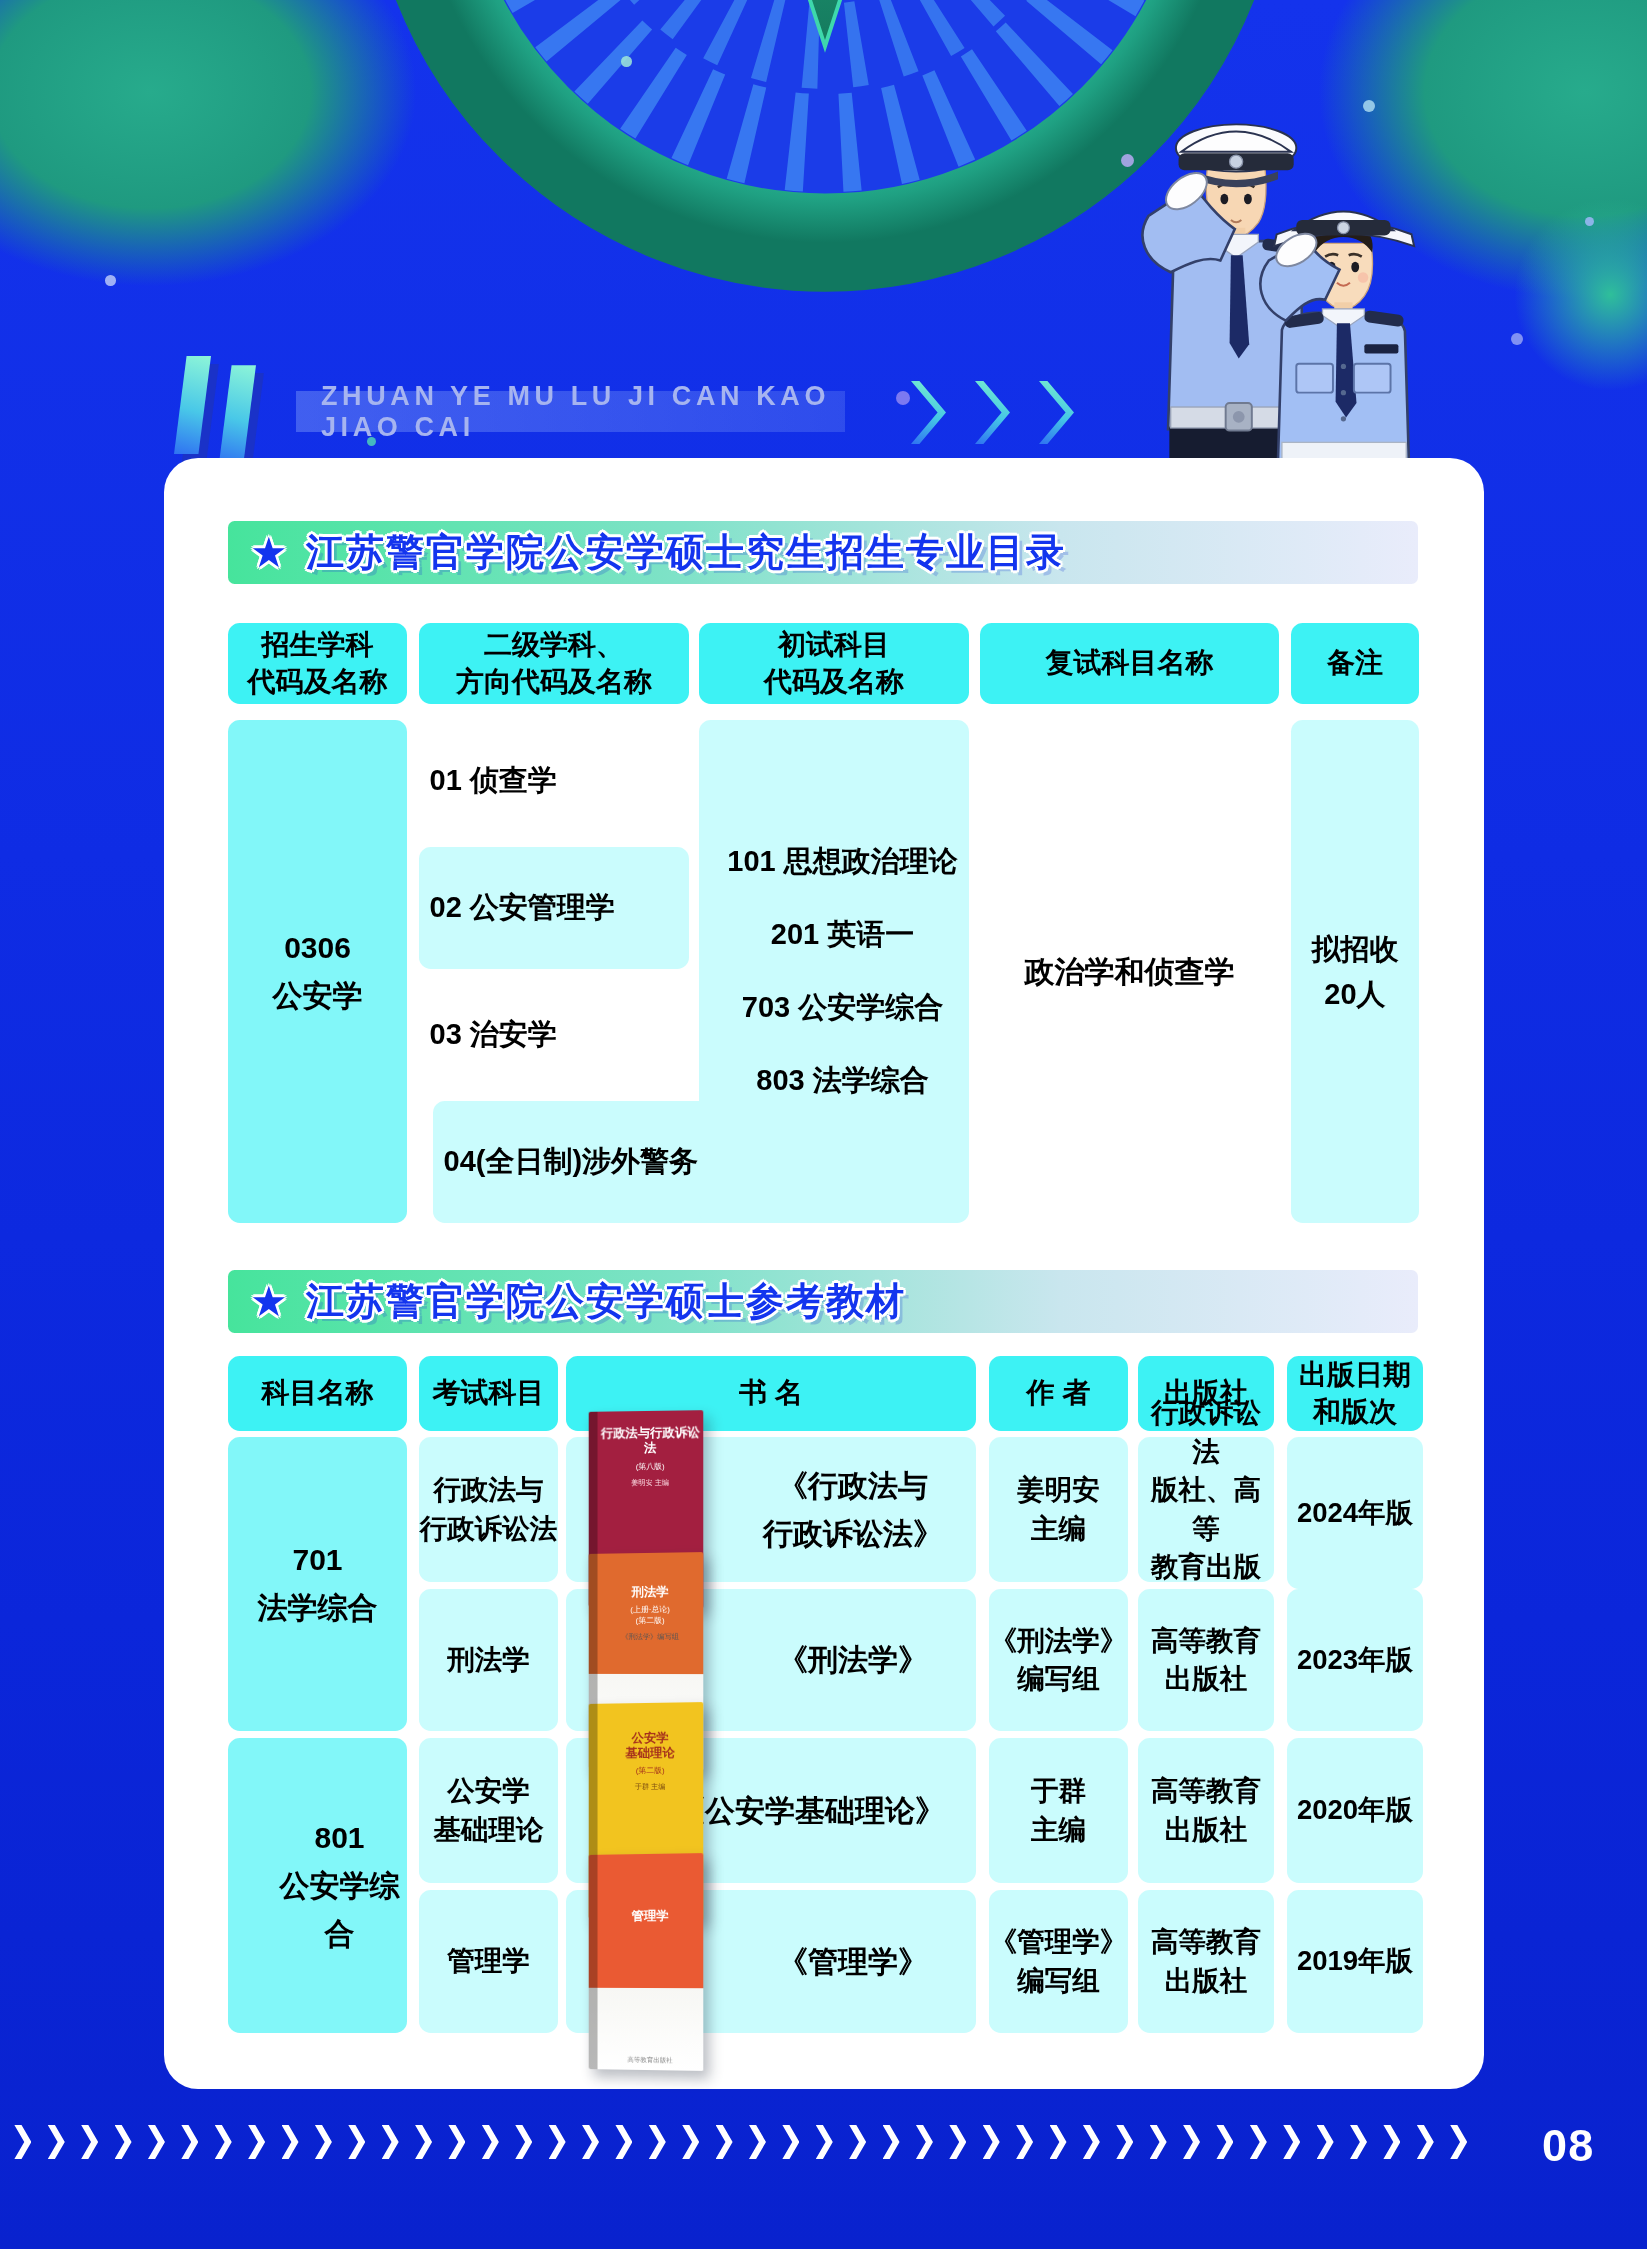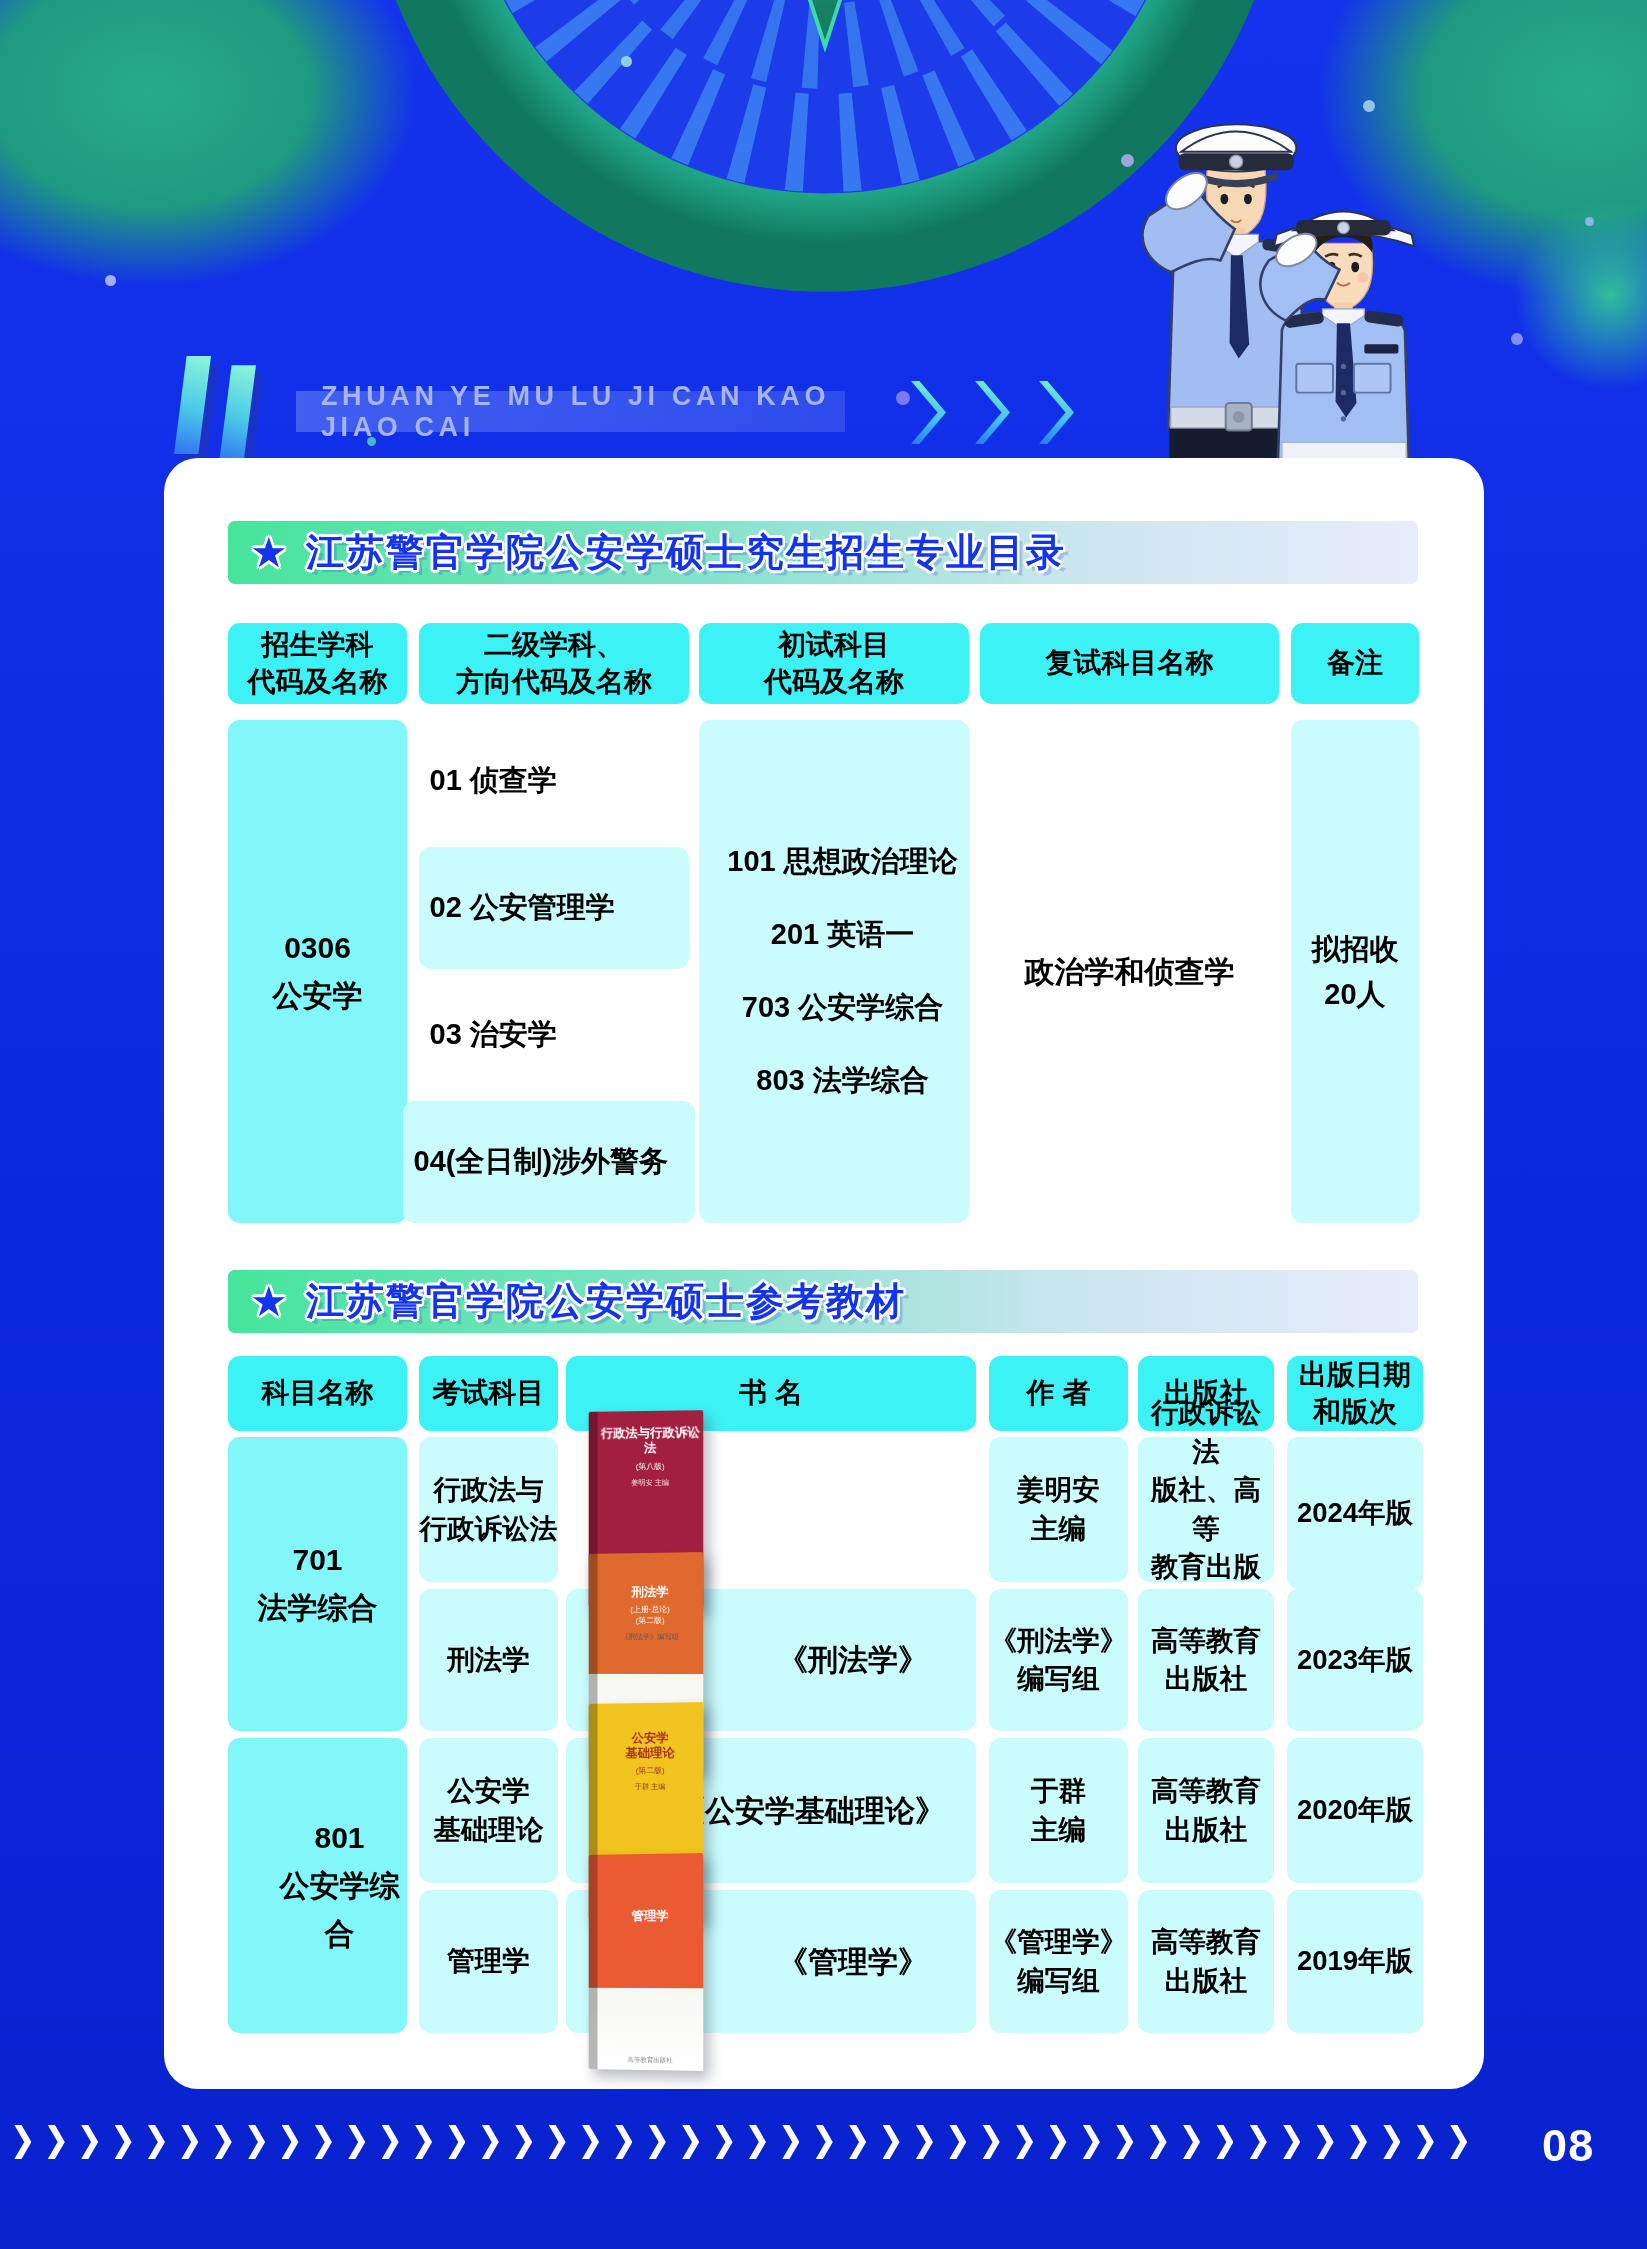--- a/index.html
+++ b/index.html
@@ -211,21 +211,21 @@
 代码及名称</div>
     <div class="cell hdr preline" style="left:816px;top:165px;width:299px;height:81px;">复试科目名称</div>
     <div class="cell hdr preline" style="left:1127px;top:165px;width:128px;height:81px;">备注</div>
 
     <div class="cell sc t46 preline" style="left:64px;top:262px;width:179px;height:503px;">0306
 公安学</div>
 
     <div class="cell dir" style="left:255px;top:262px;width:270px;height:122px;">01 侦查学</div>
     <div class="cell dir lc" style="left:255px;top:389px;width:270px;height:122px;">02 公安管理学</div>
     <div class="cell dir" style="left:255px;top:516px;width:270px;height:122px;">03 治安学</div>
-    <div class="cell dir lc" style="left:239px;top:643px;width:292px;height:122px;">04(全日制)涉外警务</div>
+    <div class="cell dir lc" style="left:269px;top:643px;width:292px;height:122px;">04(全日制)涉外警务</div>
 
     <div class="cell lc init" style="left:535px;top:262px;width:270px;height:503px;">
       <div>101 思想政治理论</div>
       <div>201 英语一</div>
       <div>703 公安学综合</div>
       <div>803 法学综合</div>
     </div>
 
     <div class="cell t46" style="left:816px;top:262px;width:299px;height:503px;">政治学和侦查学</div>
 
@@ -245,20 +245,22 @@
     <div class="cell hdr preline" style="left:1123px;top:898px;width:136px;height:75px;">出版日期
 和版次</div>
 
     <div class="cell sc t46 preline" style="left:64px;top:979px;width:179px;height:294px;">701
 法学综合</div>
     <div class="cell sc t46 preline" style="left:64px;top:1280px;width:179px;height:295px;padding-left:44px;">801
 公安学综合</div>
 
     <div class="cell lc t42 preline" style="left:255px;top:979px;width:139px;height:145px;">行政法与
 行政诉讼法</div>
+    <div class="cell lc t46 preline" style="left:402px;top:979px;width:410px;height:145px;padding-left:164px;">《行政法与
+行政诉讼法》</div>
     <div class="cell lc t42 preline" style="left:825px;top:979px;width:139px;height:145px;">姜明安
 主编</div>
     <div class="cell lc t42 preline" style="left:974px;top:979px;width:136px;height:145px;">行政诉讼法
 版社、高等
 教育出版社</div>
     <div class="cell lc t42" style="left:1123px;top:979px;width:136px;height:152px;">2024年版</div>
 
     <div class="cell lc t42 preline" style="left:255px;top:1131px;width:139px;height:142px;">刑法学</div>
     <div class="cell lc t46 preline" style="left:402px;top:1131px;width:410px;height:142px;padding-left:164px;">《刑法学》</div>
     <div class="cell lc t42 preline" style="left:825px;top:1131px;width:139px;height:142px;">《刑法学》

